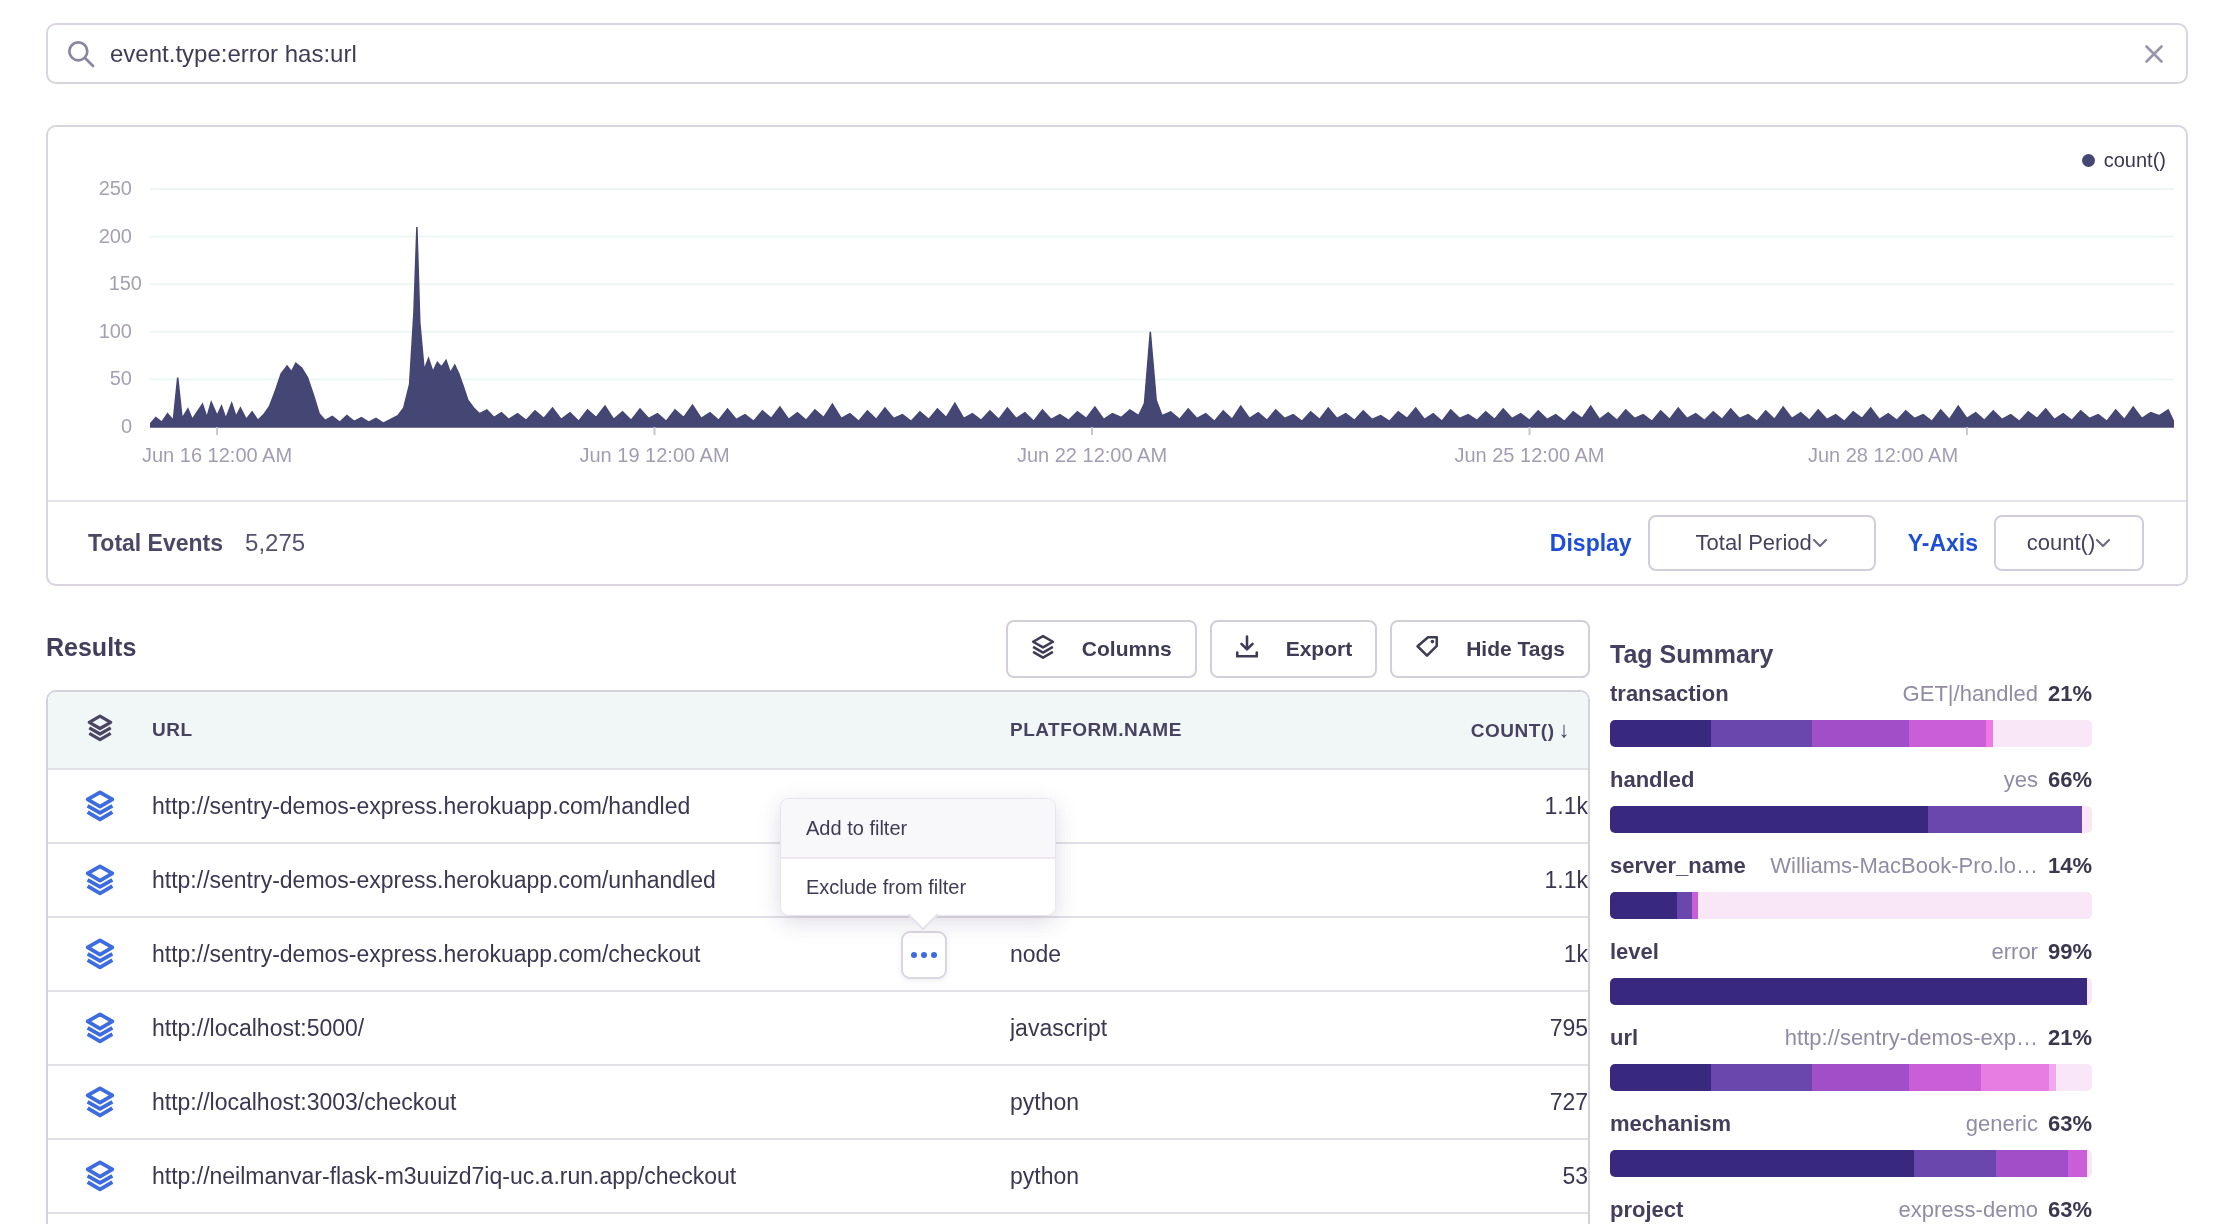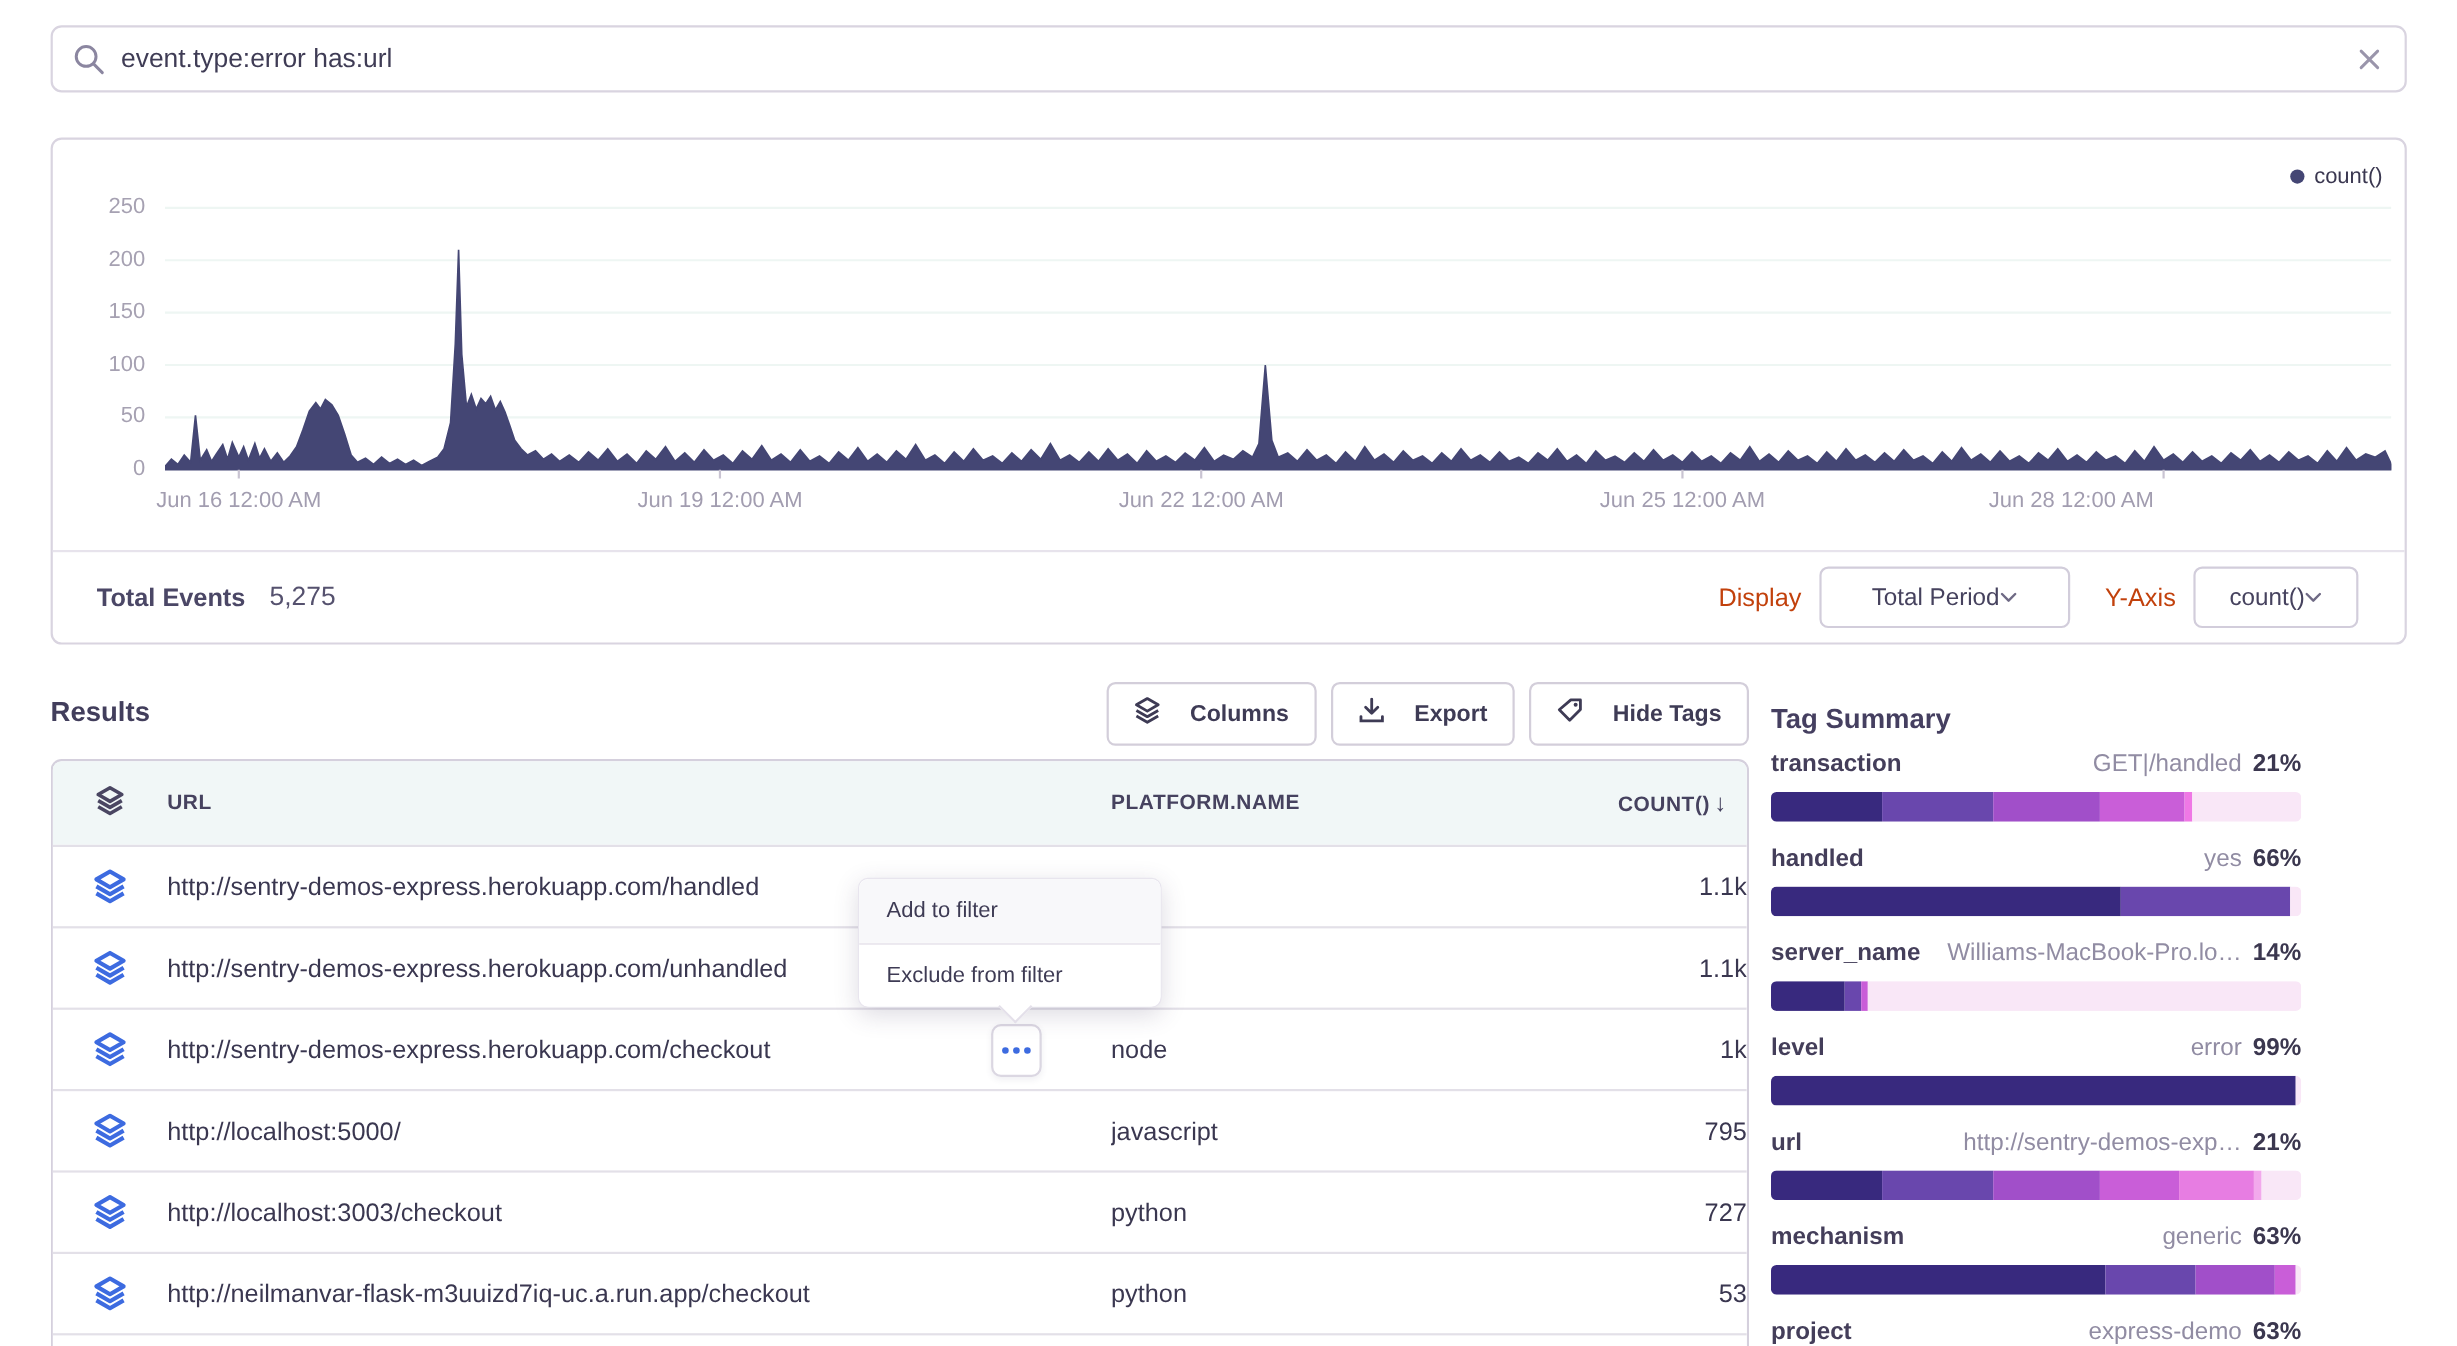--- a/index.html
+++ b/index.html
@@ -21,21 +21,21 @@
   .legend-dot { width: 13px; height: 13px; border-radius: 50%; background: #444674; }
   .legend-label { font-size: 20px; color: #3a3750; }
   .ylab { position: absolute; left: 0; width: 84px; text-align: right; font-size: 20px; color: #a6a1b2; }
   .xlab { position: absolute; top: 317px; width: 160px; text-align: center; font-size: 20px; color: #a29db0; }
   #plot { position: absolute; left: 102px; top: 35px; }
   .chart-footer { position: absolute; left: 0; right: 0; top: 373px; bottom: 0;
     border-top: 2px solid #e7e3ec; display: flex; align-items: center; }
   .total-label { font-size: 23px; font-weight: bold; color: #4b4766; margin-left: 40px; }
   .total-value { font-size: 24px; color: #55516e; margin-left: 22px; }
   .footer-right { margin-left: auto; display: flex; align-items: center; gap: 16px; padding-right: 42px; }
-  .ctrl-label { font-size: 23px; font-weight: normal; color: #c2410c; }
+  .ctrl-label { font-size: 23px; font-weight: bold; color: #1d4ed8; }
   .ctrl-label.second { margin-left: 16px; }
   .dd-btn { height: 56px; border: 2px solid #d2cddb; border-radius: 8px; background: #fff;
     display: flex; align-items: center; justify-content: center; cursor: pointer;
     font-size: 22px; color: #46425e; }
   .dd-display { width: 228px; }
   .dd-yaxis { width: 150px; }
 
   
   .results-heading { position: absolute; left: 46px; top: 633px; font-size: 25px; font-weight: bold; color: #423e5c; }
   .toolbar { position: absolute; top: 620px; right: 644px; display: flex; gap: 13px; }
@@ -107,21 +107,21 @@
 
   <div class="chart-card">
     <div class="legend">
       <span class="legend-dot"></span>
       <span class="legend-label">count()</span>
     </div>
     <div>
         <div class="ylab" style="top: 288px;">0</div>
         <div class="ylab" style="top: 240.4px;">50</div>
         <div class="ylab" style="top: 192.8px;">100</div>
-        <div class="ylab" style="top: 145.2px;">150</div>
+        <div class="ylab" style="top: 145.2px; margin-left: 10px;">150</div>
         <div class="ylab" style="top: 97.6px;">200</div>
         <div class="ylab" style="top: 50px;">250</div>
       </div>
     <svg id="plot" width="2024" height="274" viewBox="0 0 2024 274" preserveAspectRatio="none">
         <line x1="0" y1="217.4" x2="2024" y2="217.4" stroke="#eef6f3" stroke-width="2"></line>
         <line x1="0" y1="169.8" x2="2024" y2="169.8" stroke="#eef6f3" stroke-width="2"></line>
         <line x1="0" y1="122.2" x2="2024" y2="122.2" stroke="#eef6f3" stroke-width="2"></line>
         <line x1="0" y1="74.6" x2="2024" y2="74.6" stroke="#eef6f3" stroke-width="2"></line>
         <line x1="0" y1="27.0" x2="2024" y2="27.0" stroke="#eef6f3" stroke-width="2"></line>
         <path d="M0 265 L0.0 262.1 L5.8 255.5 L11.7 260.2 L17.5 251.7 L23.3 258.3 L27.7 215.5 L32.1 256.4 L37.9 246.9 L42.3 257.4 L46.7 250.7 L52.5 242.2 L56.9 255.5 L61.2 240.2 L67.1 253.6 L71.5 244.1 L75.8 256.4 L81.7 241.2 L86.0 254.5 L90.4 246.0 L96.2 257.4 L102.1 249.8 L107.9 258.3 L113.7 252.6 L119.6 244.1 L125.4 228.8 L131.2 211.7 L137.1 204.1 L141.4 209.8 L145.8 201.2 L151.7 206.0 L157.5 215.5 L163.3 232.6 L169.2 251.7 L175.0 258.3 L182.3 254.5 L189.6 260.2 L196.9 253.6 L204.1 259.3 L211.4 255.5 L218.7 260.2 L226.0 256.4 L233.3 261.2 L240.6 257.4 L247.9 253.6 L253.7 246.0 L259.6 222.2 L263.9 150.8 L266.9 65.1 L269.8 160.3 L274.1 207.9 L278.5 196.5 L282.9 209.8 L287.3 200.3 L291.6 205.0 L296.0 198.4 L300.4 210.7 L304.8 203.1 L309.1 212.6 L313.5 225.0 L317.9 238.3 L323.7 246.0 L329.6 251.7 L336.8 247.9 L344.1 255.5 L351.4 250.7 L358.7 257.4 L367.5 251.7 L376.2 258.3 L385.0 248.8 L393.7 256.4 L402.5 246.0 L411.2 257.4 L420.0 250.7 L428.7 259.3 L437.5 247.9 L446.2 255.5 L455.0 244.1 L463.7 257.4 L472.5 249.8 L481.2 258.3 L490.0 246.9 L498.7 256.4 L507.5 251.7 L516.2 259.3 L525.0 247.9 L533.7 255.5 L542.5 243.1 L551.2 256.4 L560.0 250.7 L568.7 258.3 L577.5 246.9 L586.2 257.4 L595.0 252.6 L603.7 259.3 L612.4 248.8 L621.2 256.4 L629.9 245.0 L638.7 257.4 L647.4 250.7 L656.2 258.3 L664.9 247.9 L673.7 255.5 L682.4 242.2 L691.2 256.4 L699.9 251.7 L708.7 259.3 L717.4 248.8 L726.2 257.4 L734.9 246.0 L743.7 256.4 L752.4 252.6 L761.2 259.3 L769.9 249.8 L778.7 257.4 L787.4 246.9 L796.2 255.5 L804.9 241.2 L813.7 256.4 L822.4 251.7 L831.2 258.3 L839.9 248.8 L848.7 257.4 L857.4 246.0 L866.2 256.4 L874.9 250.7 L883.7 259.3 L892.4 247.9 L901.2 257.4 L909.9 252.6 L918.7 258.3 L927.4 249.8 L936.2 256.4 L944.9 245.0 L953.7 257.4 L962.4 251.7 L971.2 255.5 L979.9 247.9 L988.7 253.6 L994.5 241.2 L1000.3 169.8 L1006.2 238.3 L1012.0 253.6 L1020.7 249.8 L1029.5 257.4 L1038.2 246.9 L1047.0 256.4 L1055.7 251.7 L1064.5 259.3 L1073.2 248.8 L1082.0 257.4 L1090.7 244.1 L1099.5 256.4 L1108.2 250.7 L1117.0 258.3 L1125.7 247.9 L1134.5 256.4 L1143.2 252.6 L1152.0 259.3 L1160.7 249.8 L1169.5 257.4 L1178.2 246.0 L1187.0 256.4 L1195.7 251.7 L1204.5 258.3 L1213.2 248.8 L1222.0 257.4 L1230.7 253.6 L1239.5 259.3 L1248.2 249.8 L1257.0 256.4 L1265.7 246.0 L1274.5 257.4 L1283.2 251.7 L1292.0 259.3 L1300.7 247.9 L1309.5 256.4 L1318.2 252.6 L1327.0 258.3 L1335.7 249.8 L1344.5 257.4 L1353.2 246.9 L1362.0 256.4 L1370.7 251.7 L1379.5 258.3 L1388.2 248.8 L1397.0 257.4 L1405.7 252.6 L1414.5 259.3 L1423.2 249.8 L1432.0 256.4 L1440.7 244.1 L1449.5 257.4 L1458.2 250.7 L1467.0 258.3 L1475.7 247.9 L1484.5 256.4 L1493.2 252.6 L1502.0 259.3 L1510.7 248.8 L1519.5 257.4 L1528.2 246.0 L1537.0 256.4 L1545.7 251.7 L1554.5 258.3 L1563.2 249.8 L1572.0 257.4 L1580.7 246.9 L1589.5 256.4 L1598.2 252.6 L1607.0 259.3 L1615.7 248.8 L1624.4 257.4 L1633.2 245.0 L1641.9 256.4 L1650.7 250.7 L1659.4 258.3 L1668.2 247.9 L1676.9 257.4 L1685.7 252.6 L1694.4 259.3 L1703.2 249.8 L1711.9 256.4 L1720.7 246.0 L1729.4 257.4 L1738.2 251.7 L1746.9 258.3 L1755.7 248.8 L1764.4 256.4 L1773.2 252.6 L1781.9 259.3 L1790.7 247.9 L1799.4 257.4 L1808.2 244.1 L1816.9 256.4 L1825.7 250.7 L1834.4 258.3 L1843.2 248.8 L1851.9 257.4 L1860.7 252.6 L1869.4 259.3 L1878.2 249.8 L1886.9 256.4 L1895.7 246.9 L1904.4 257.4 L1913.2 251.7 L1921.9 258.3 L1930.7 248.8 L1939.4 256.4 L1948.2 252.6 L1956.9 259.3 L1965.7 247.9 L1974.4 257.4 L1983.2 245.0 L1991.9 256.4 L2000.7 250.7 L2009.4 253.6 L2018.2 247.9 L2024.0 260.2 L2024 265 Z" fill="#444674" stroke="#444674" stroke-width="1.5"></path>

